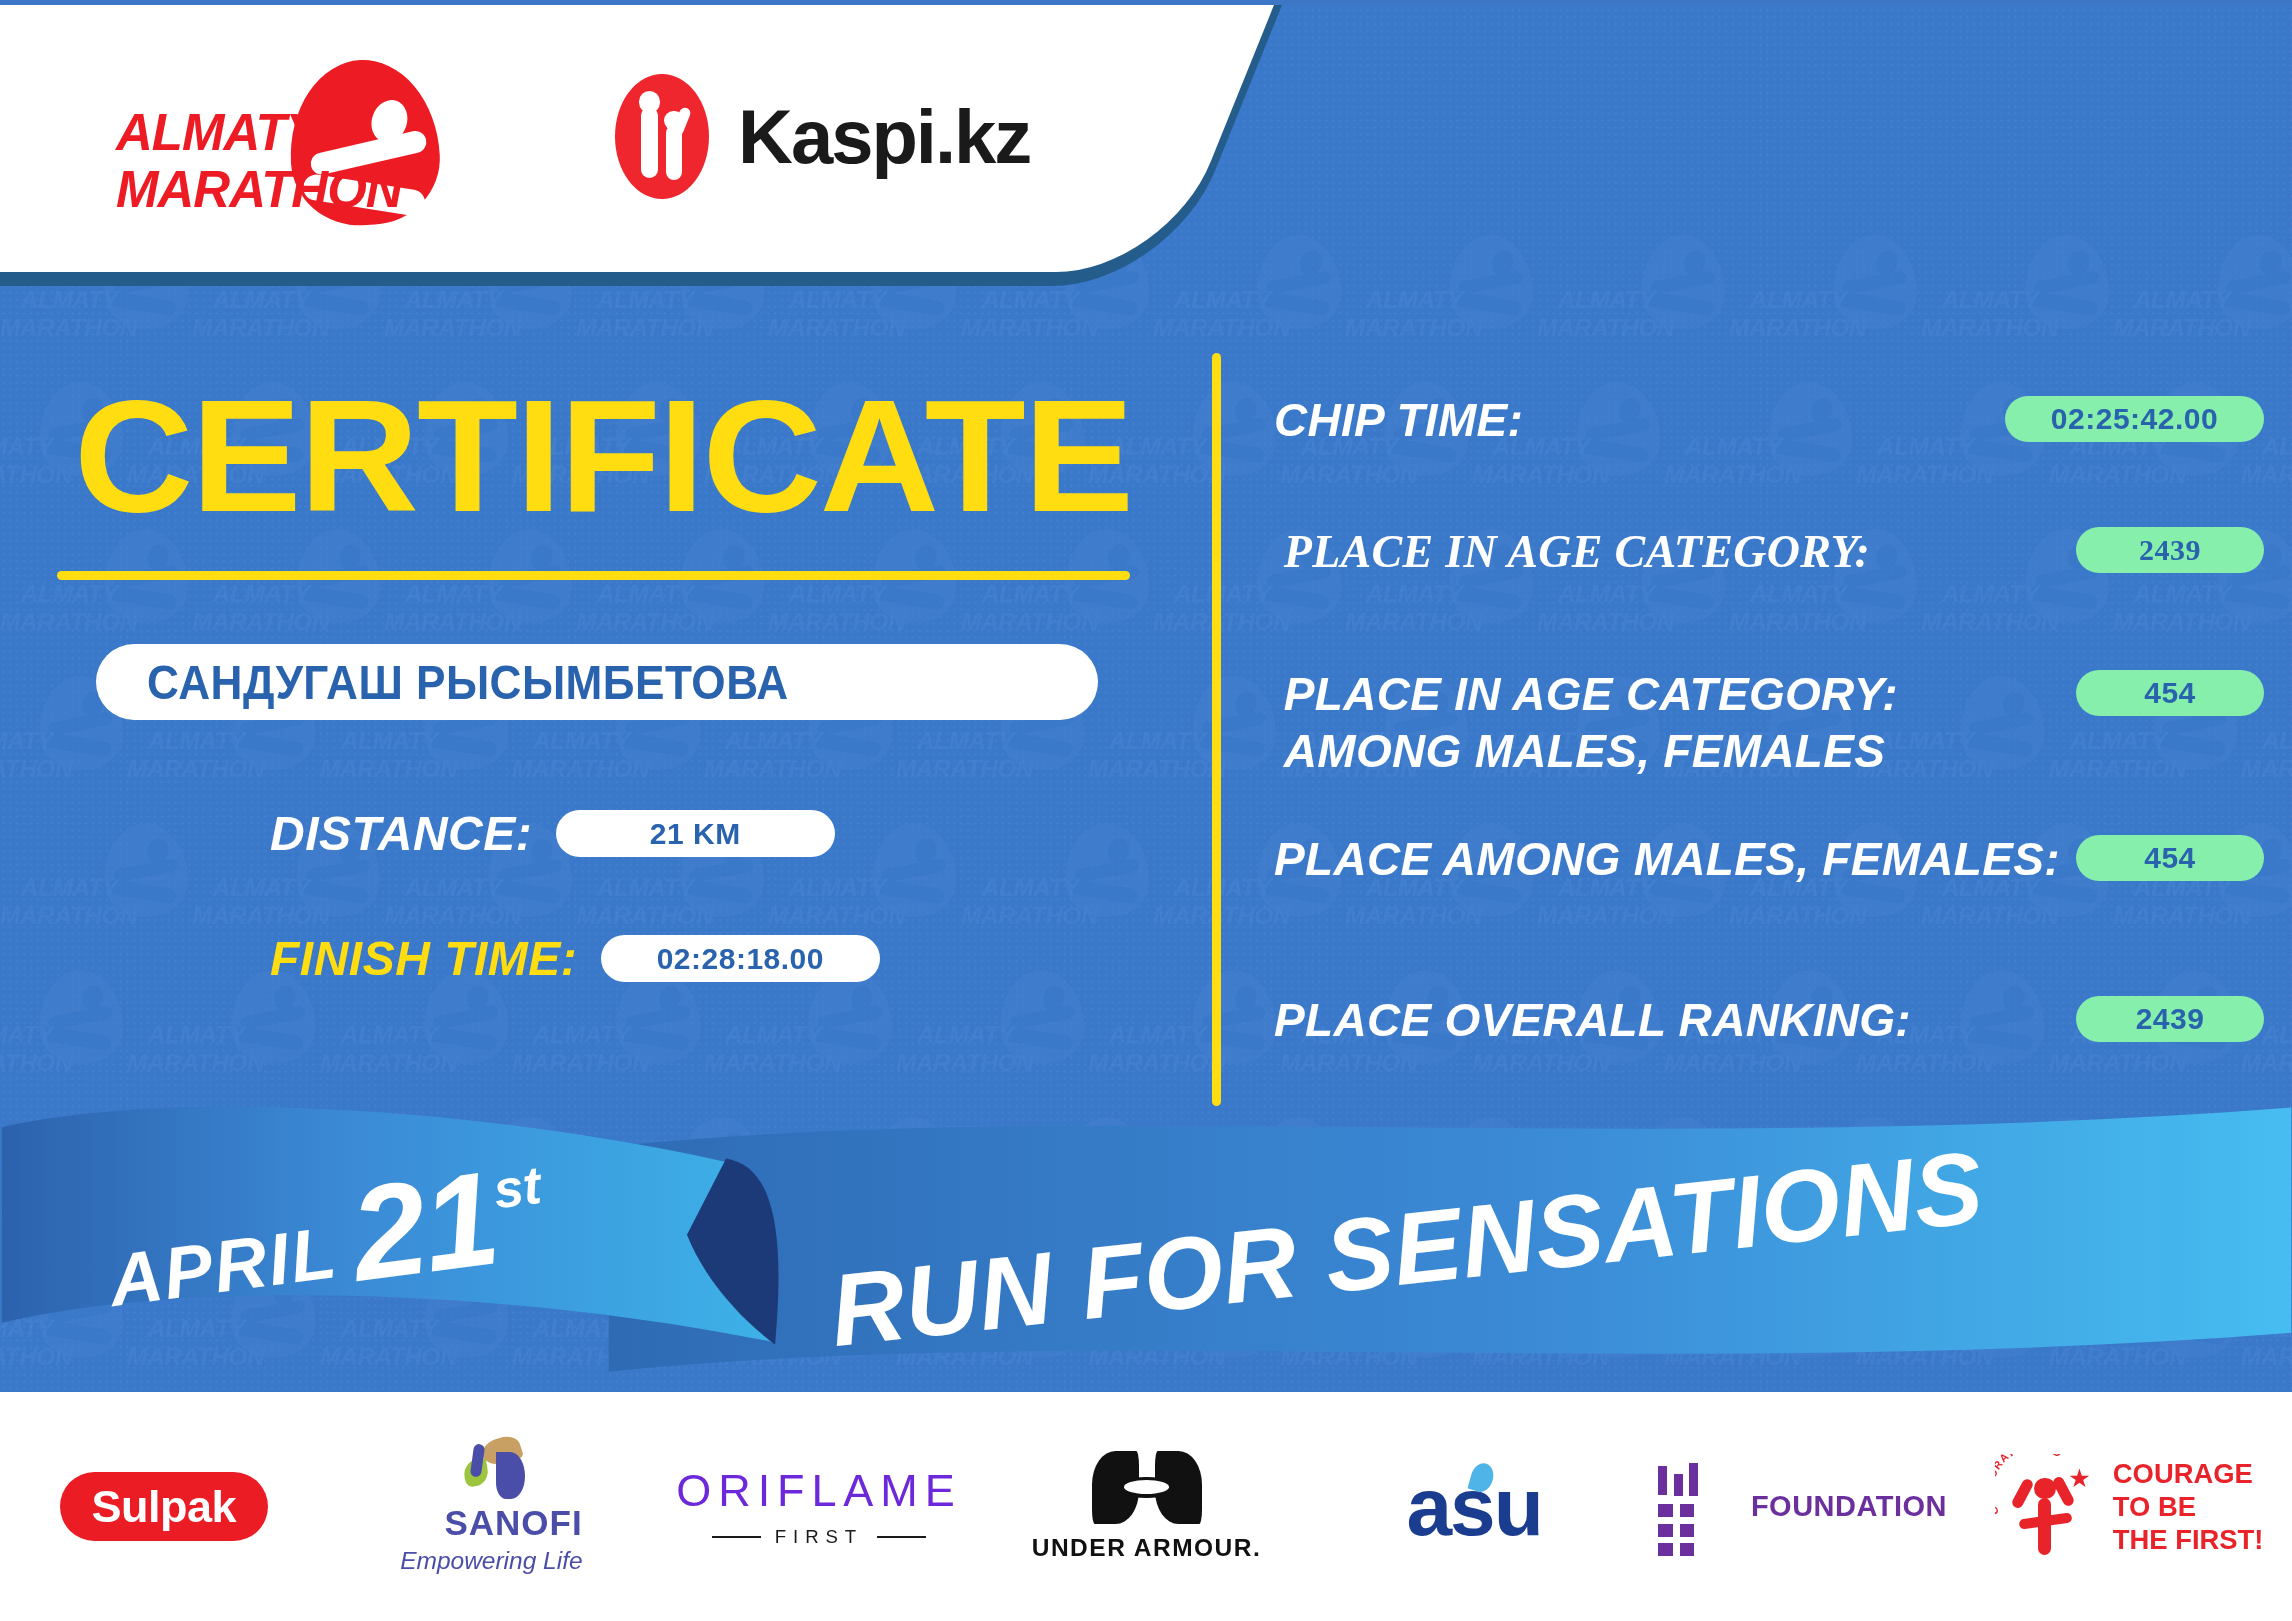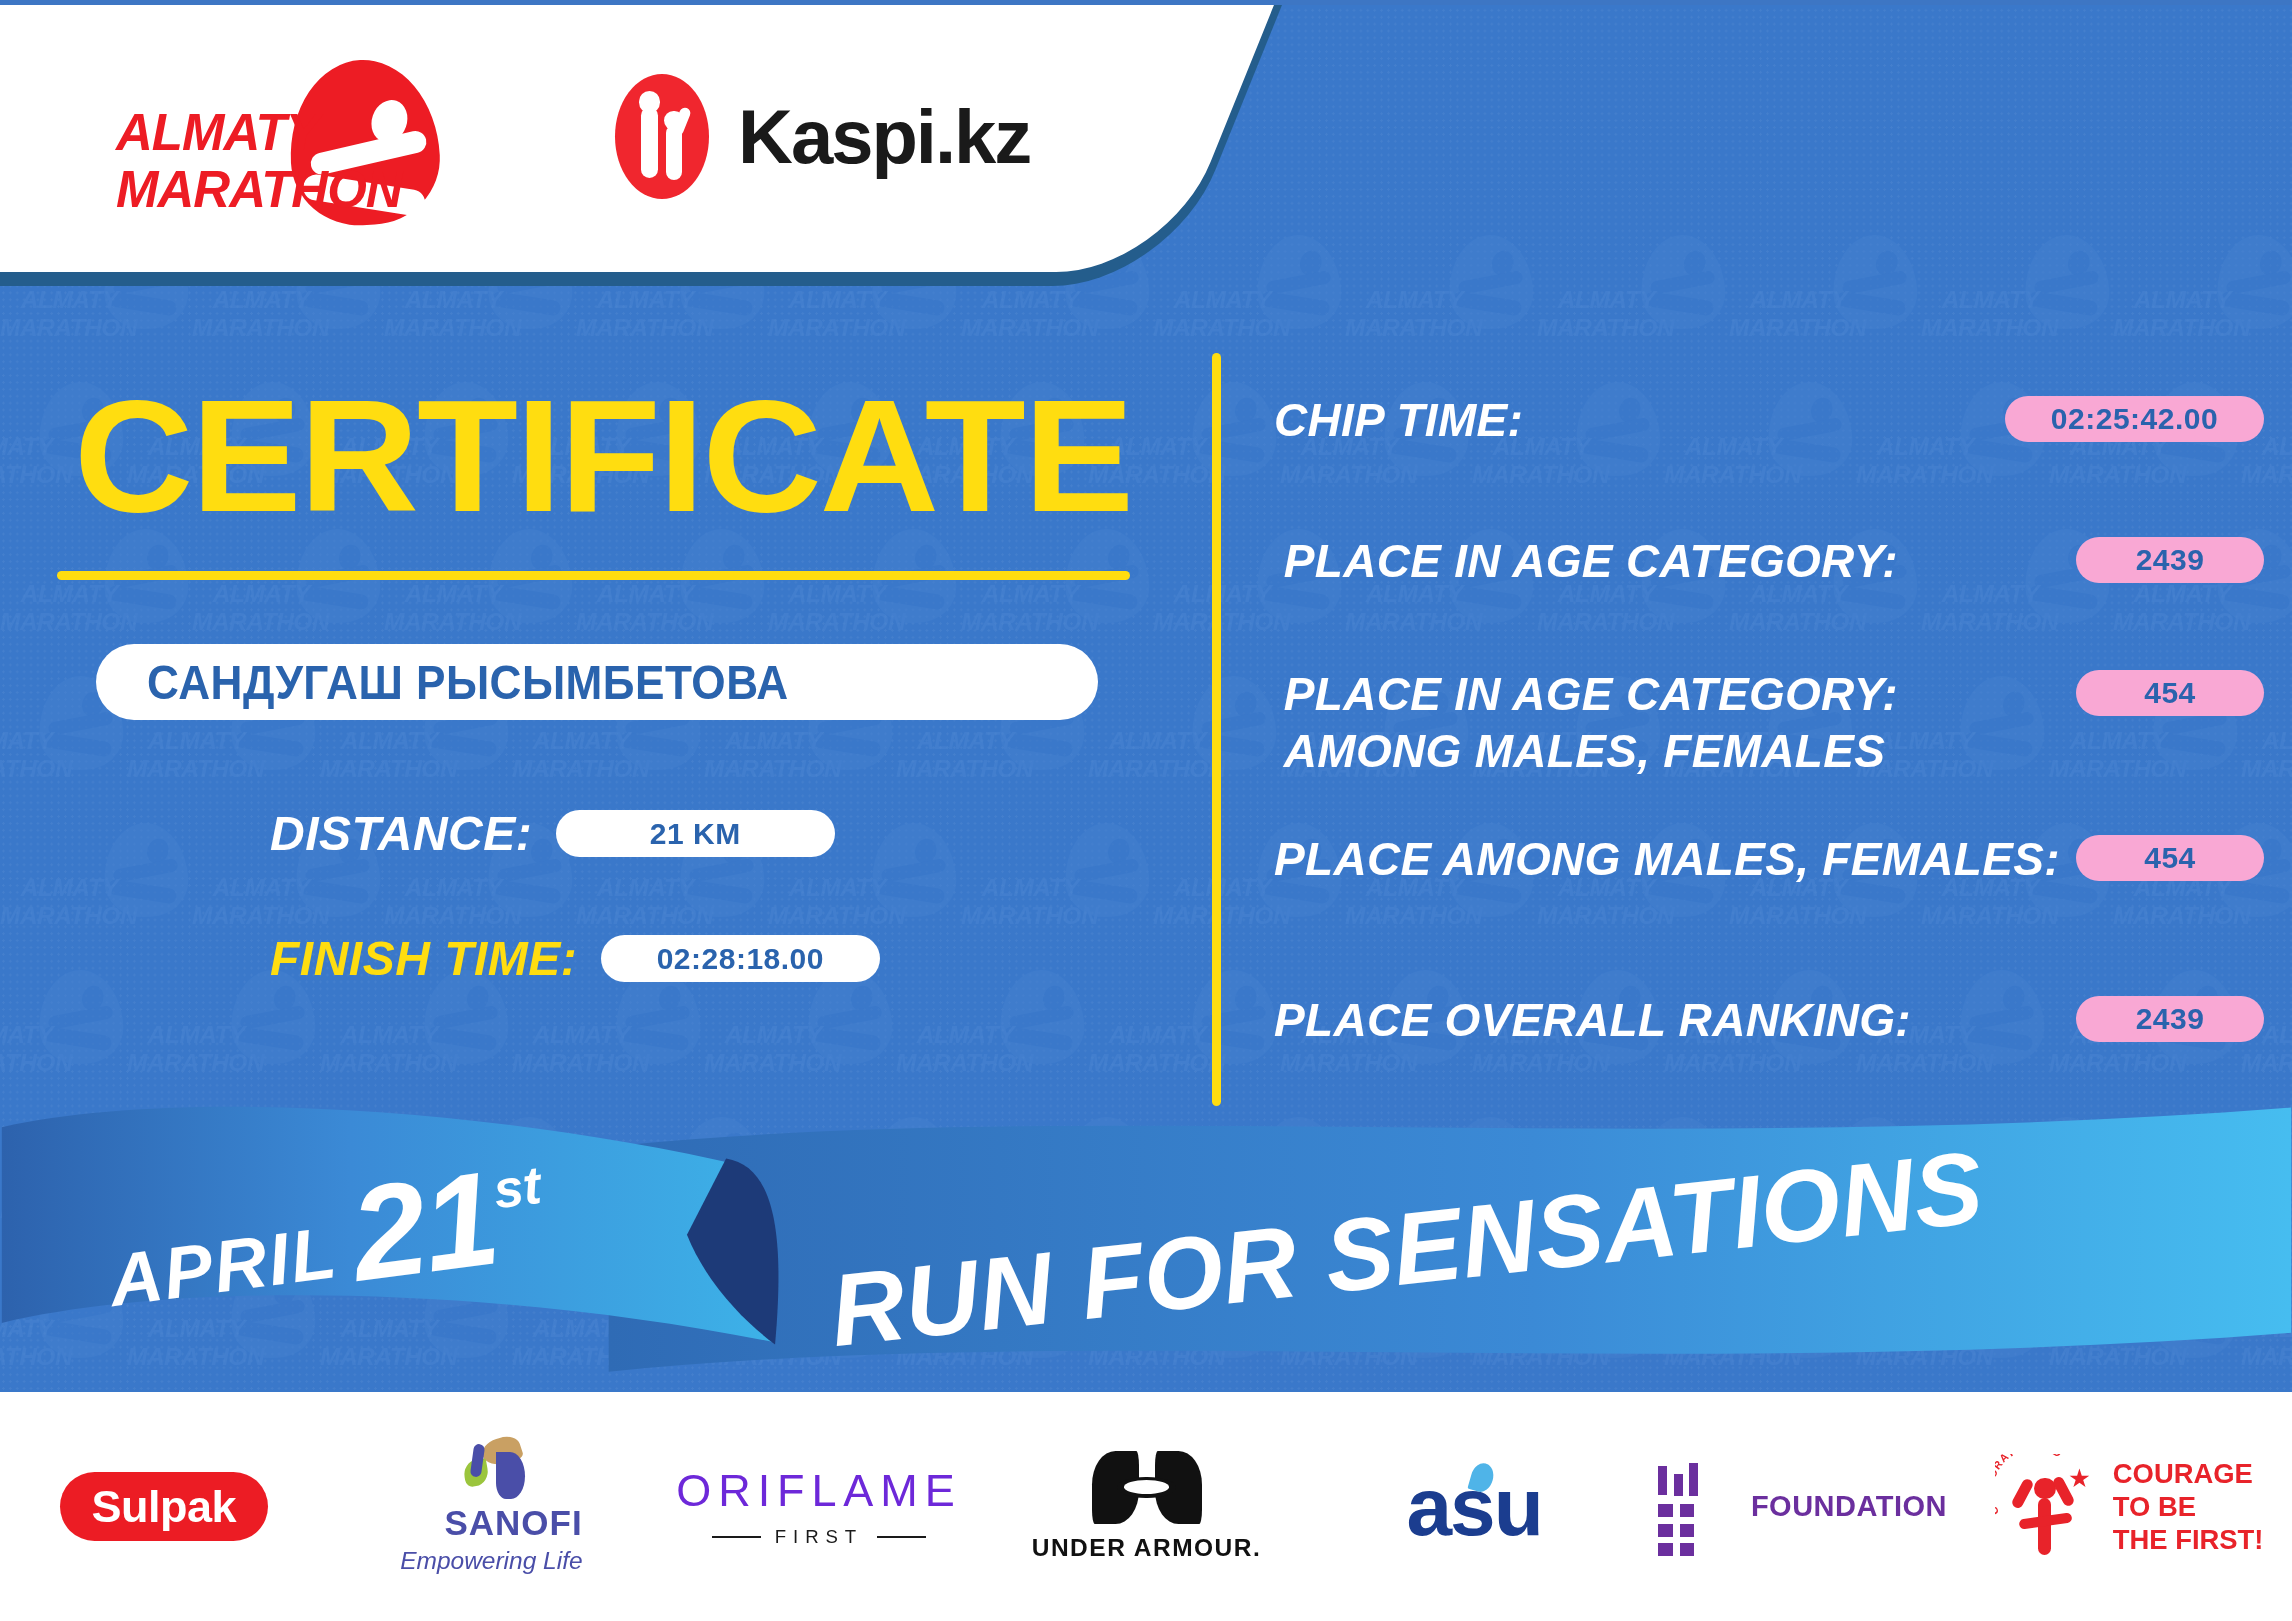--- a/index.html
+++ b/index.html
@@ -238,30 +238,30 @@
     display:flex; align-items:flex-start;
   }
   .stat-lbl {
     font-style:italic; font-weight:bold; color:#ffffff;
     font-size:46px; line-height:57px; letter-spacing:0.3px;
     flex:1;
   }
   .stat-pill {
     flex:none;
     width:188px; height:46px;
-    background:#f9a8d4; border-radius:23.5px;
+    background:#86efac; border-radius:23.5px;
     display:flex; align-items:center; justify-content:center;
     margin-top:3.9px;
   }
   .stat-pill.wide { width:259px; }
   .stat-pill span {
     color:#2a63ad; font-weight:bold; font-size:30px; letter-spacing:0.5px;
   }
   #stat-0 { top:98px; }
-  #stat-1 { top:239px; }
+  #stat-1 { top:229px;font-family:Liberation Serif, serif; }
   #stat-2 { top:372px; }
   #stat-3 { top:537px; }
   #stat-4 { top:698px; }
   #stat-0 .stat-lbl { text-align:left; }
   #stat-1 .stat-lbl, #stat-2 .stat-lbl { text-align:left; padding-left:9.8px; }
 
   
   .ribbon { position:absolute; left:0; top:1088px; width:2293px; height:323px; z-index:20; }
   .ribbon svg { position:absolute; left:0; top:0; }
   .ribbon-text-april {

